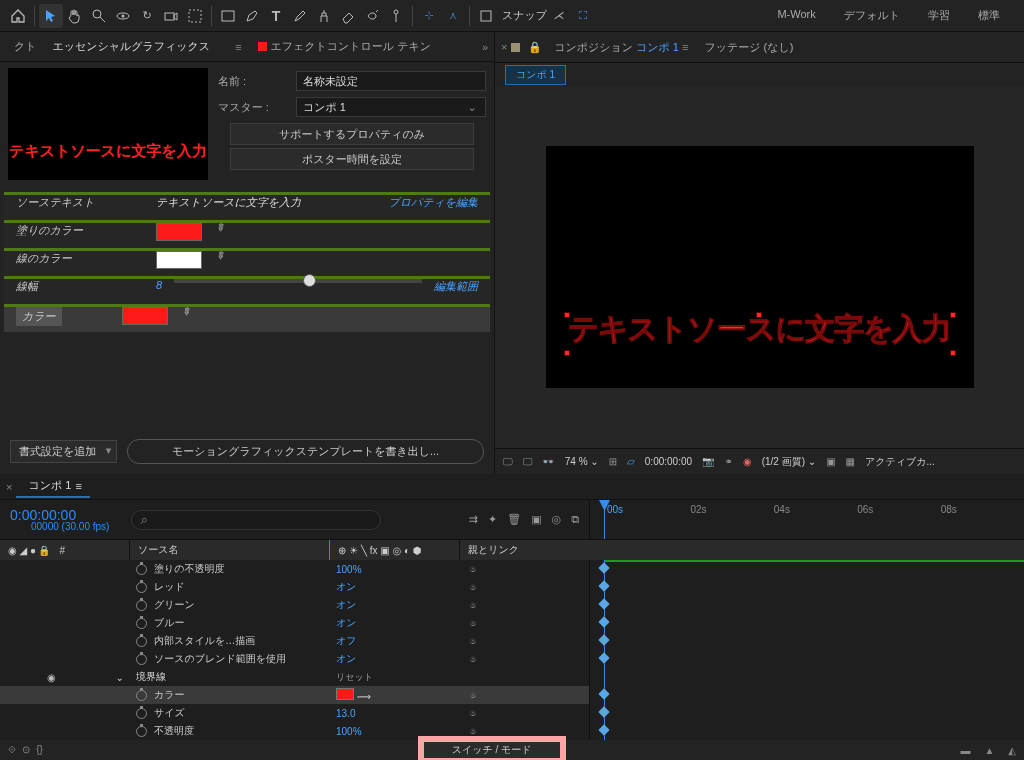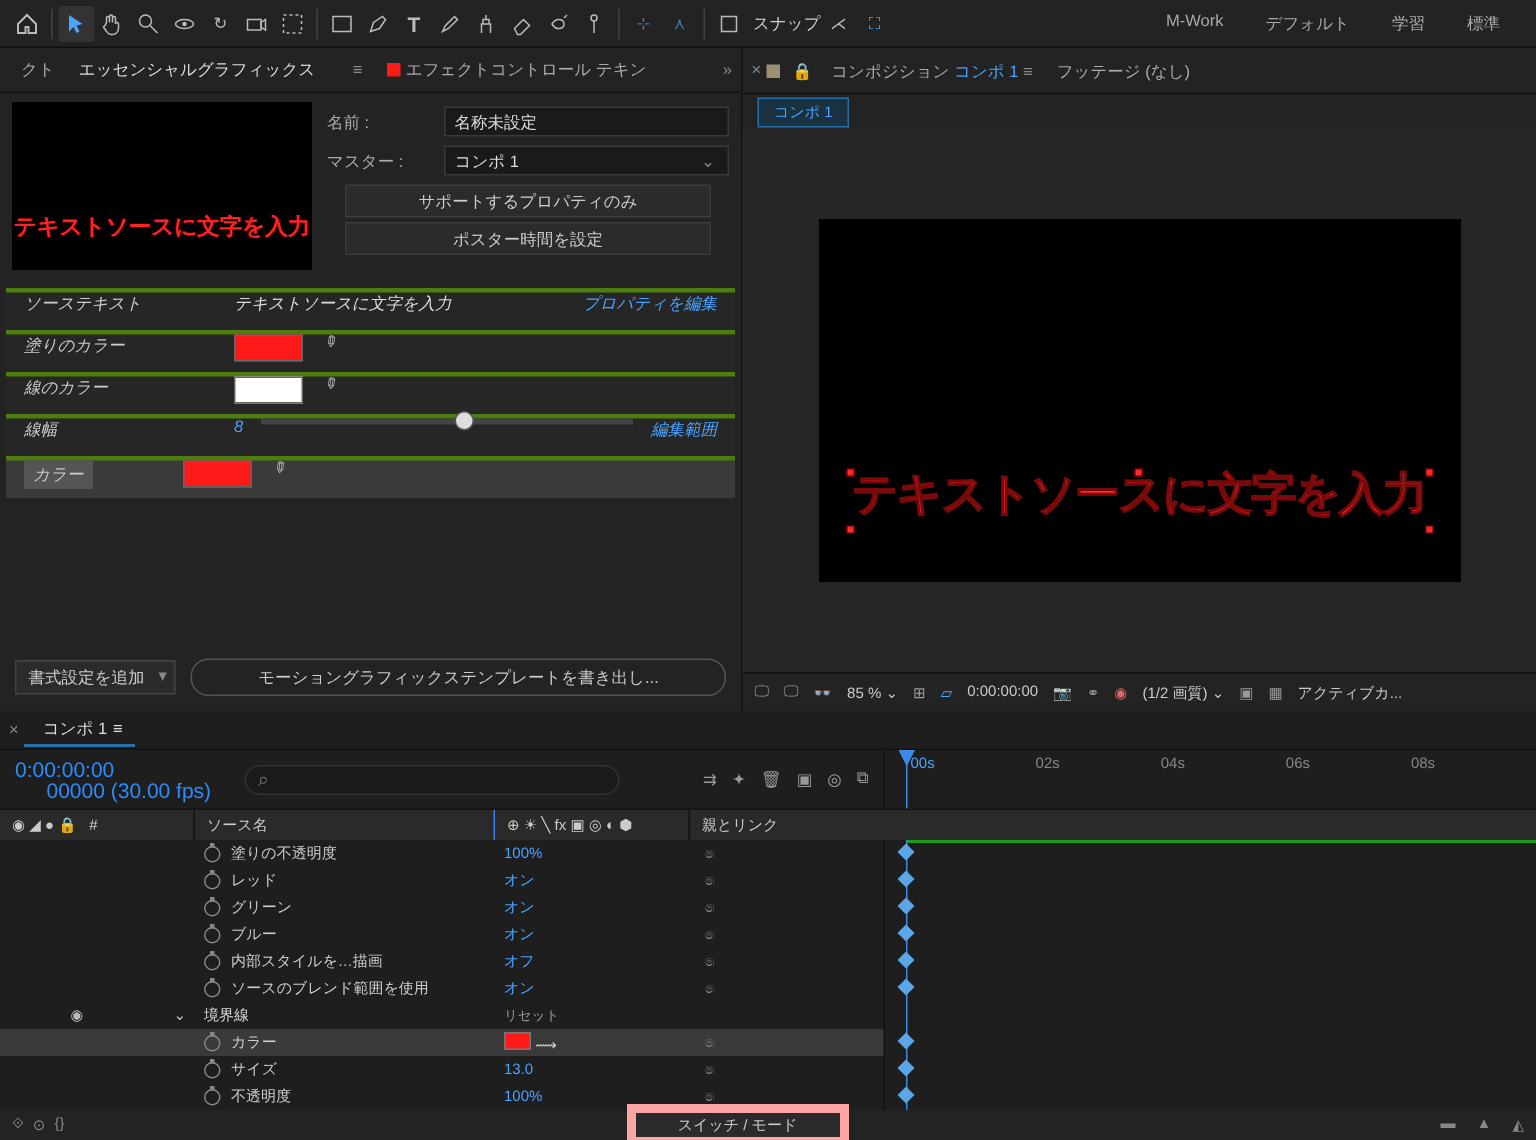--- a/index.html
+++ b/index.html
@@ -59,21 +59,21 @@
 .vwbar .zoom { color:#ccc;}
 .vwbar .dd3 { color:#ccc;}
 .vwbar .cam { color:#bbb;}
 .timeline { height:286px; background:#1e1e1e; display:flex; flex-direction:column;}
 .tl-tabs { height:26px; display:flex; align-items:center; padding:0 6px; border-bottom:1px solid #111;}
 .tl-tabs .close { color:#888; margin-right:4px;}
 .tl-tabs .t { padding:3px 8px; color:#ddd; display:flex; align-items:center; gap:4px; border-bottom:2px solid #2a6fa8;}
 .tl-top { height:40px; display:flex; border-bottom:1px solid #111;}
 .tl-top-left { width:590px; display:flex; align-items:center; padding:0 10px; gap:12px; border-right:1px solid #111;}
 .timecode { color:#2a8cff; font-size:14px;}
-.fps { color:#2a8cff; font-size:14px; margin-top:-2px;padding-left:21px;}
+.fps { color:#2a8cff; font-size:10px; margin-top:-2px;padding-left:21px;}
 .search { flex:1; height:20px; background:#1a1a1a; border:1px solid #333; border-radius:10px; padding:0 8px; color:#888; max-width:250px; margin-left:10px;}
 .tl-icons { display:flex; gap:10px; color:#999; margin-left:auto;}
 .tl-icons span { cursor:pointer;}
 .tl-ruler { flex:1; position:relative; background:#1e1e1e;}
 .ruler-ticks { position:absolute; top:4px; left:3px; right:0; display:flex; padding-left:14px;}
 .ruler-ticks span { width:100px; color:#888; font-size:10px;}
 .cti { position:absolute; left:14px; top:0; bottom:0; width:1px; background:#3b8be6;}
 .cti::before { content:""; position:absolute; top:0; left:-5px; width:11px; height:11px; background:#3b8be6; clip-path:polygon(0 0,100% 0,50% 100%);}
 .tl-hdr { height:20px; display:flex; background:#2a2a2a; font-size:10px;}
 .tl-hdr .c1 { width:130px; padding-left:8px; border-right:1px solid #111; display:flex; align-items:center; gap:4px;}
@@ -297,21 +297,21 @@
         <div class="handle" style="bottom:70px;left:210px"></div>
         <div class="handle" style="bottom:70px;right:18px"></div>
         <div class="handle" style="bottom:32px;left:18px"></div>
         <div class="handle" style="bottom:32px;right:18px"></div>
       </div>
     </div>
     <div class="vwbar">
       <span class="ic">🖵</span>
       <span class="ic">🖵</span>
       <span class="ic">👓</span>
-      <span class="zoom"><span>85 %</span> ⌄</span>
+      <span class="zoom"><span>74 %</span> ⌄</span>
       <span class="ic">⊞</span>
       <span class="ic" style="color:#4aa3ff">▱</span>
       <span>0:00:00:00</span>
       <span class="cam">📷</span>
       <span class="ic">⚭</span>
       <span class="ic" style="color:#d66">◉</span>
       <span class="dd3"><span>(1/2 画質)</span> ⌄</span>
       <span class="ic">▣</span>
       <span class="ic">▦</span>
       <span>アクティブカ...</span>

